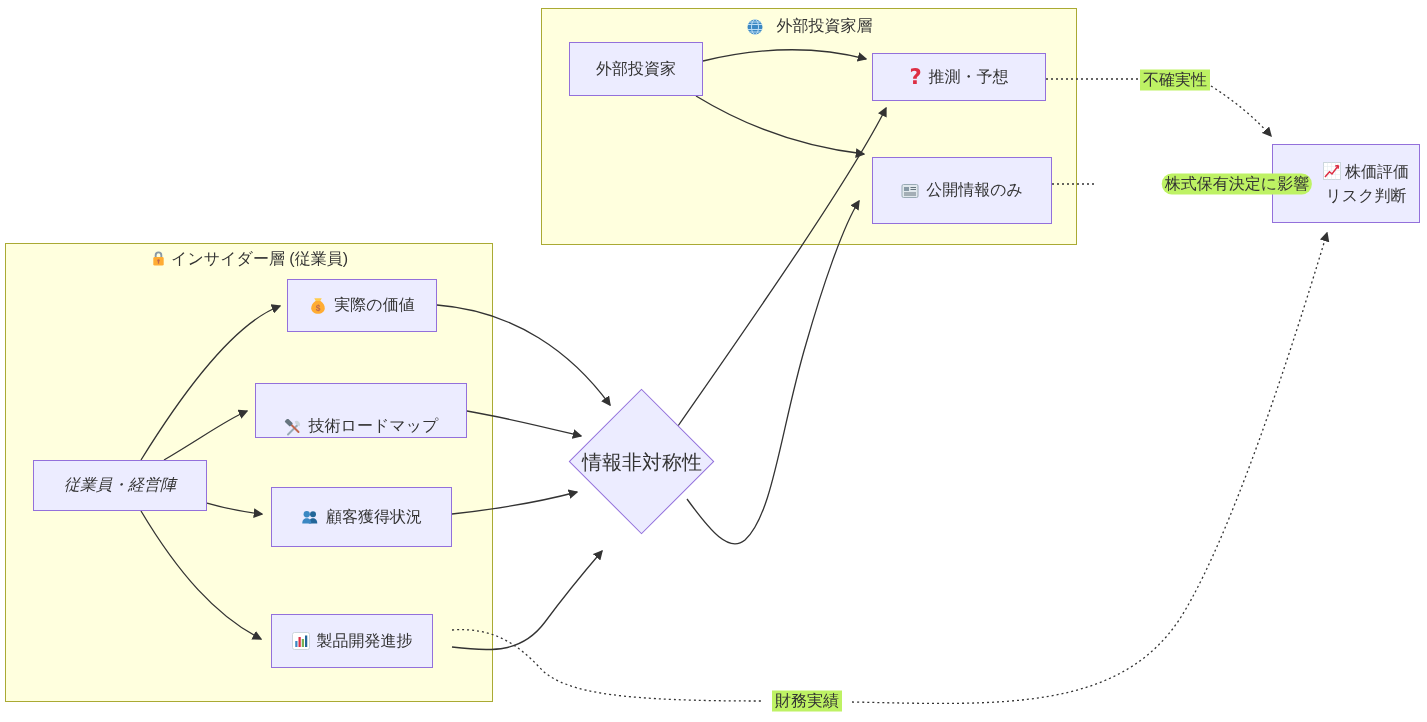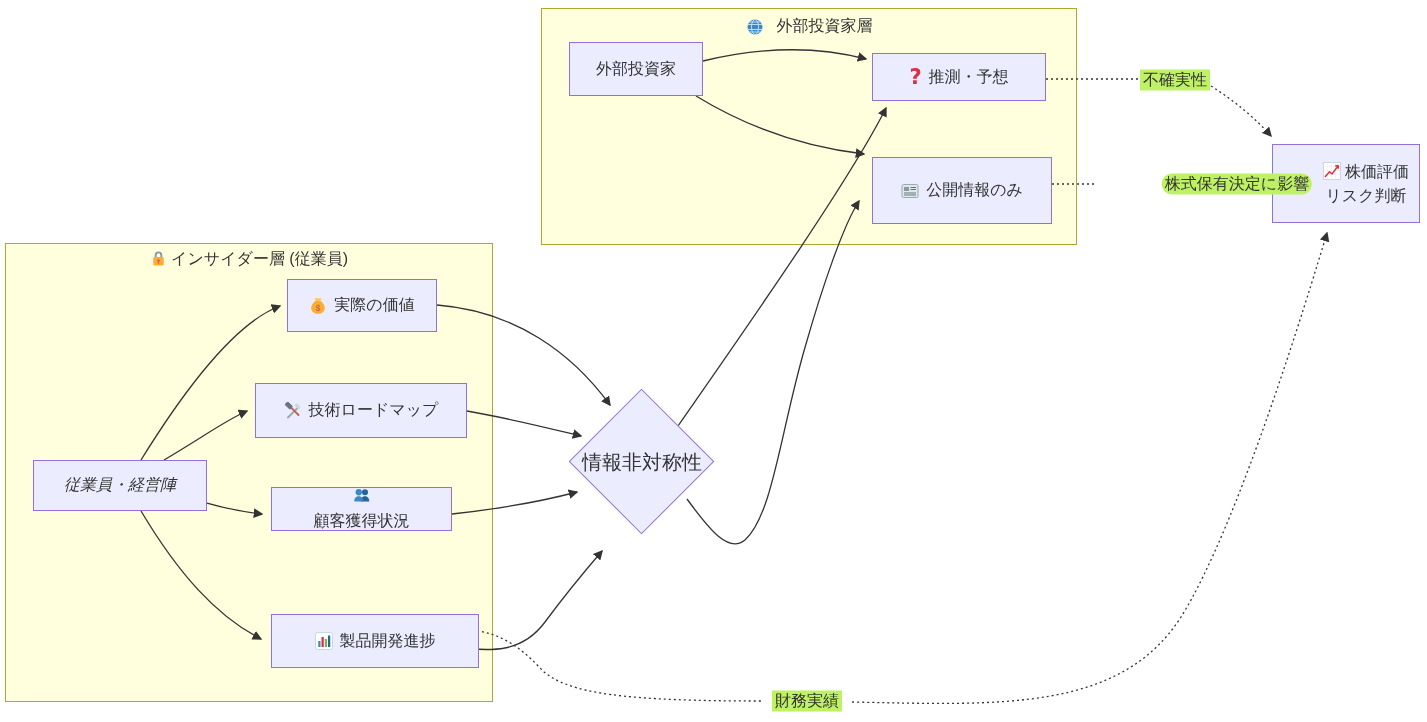--- a/index.html
+++ b/index.html
@@ -123,49 +123,49 @@
     <span class="icon">
       <svg width="18" height="18" viewBox="0 0 36 36">
         <path d="M13.5 8 L10.5 2.5 h15 L22.5 8 Z" fill="#FFCC4D"></path>
         <path d="M13 8 h10 c6.5 4.5 8.5 9.5 8.5 14.5 c0 7 -6.5 11 -13.5 11 s-13.5 -4 -13.5 -11 c0 -5 2 -10 8.5 -14.5 Z" fill="#FFAC33"></path>
         <text x="18" y="28" font-size="17" font-weight="bold" fill="#C1694F" text-anchor="middle">$</text>
       </svg>
     </span>
     <span>実際の価値</span>
   </div>
 
-  <div class="node" style="left:255px;top:383px;width:212px;height:55px;">
+  <div class="node" style="left:255px;top:383px;width:212px;height:55px;align-items:flex-end;">
     <span class="icon">
       <svg width="18" height="18" viewBox="0 0 36 36">
         <path d="M8 31 L26 13" stroke="#99AAB5" stroke-width="4" stroke-linecap="round"></path>
         <path d="M21.5 4.5 a7.5 7.5 0 0 1 10 10 l-4.5 -1.3 -4.2 -4.2 Z" fill="#CCD6DD"></path>
         <path d="M11 8 L29 26" stroke="#C1694F" stroke-width="4" stroke-linecap="round"></path>
         <rect x="2" y="2.5" width="15" height="9" rx="2" fill="#66757F" transform="rotate(45 9.5 7)"></rect>
       </svg>
     </span>
     <span>技術ロードマップ</span>
   </div>
 
   <div class="node" style="left:33px;top:460px;width:174px;height:51px;font-style:italic;">
     <span>従業員・経営陣</span>
   </div>
 
-  <div class="node" style="left:271px;top:487px;width:181px;height:44px;flex-direction:column;">
+  <div class="node" style="left:271px;top:487px;width:181px;height:60px;">
     <span class="icon">
       <svg width="18" height="18" viewBox="0 0 36 36">
         <circle cx="24" cy="12.5" r="6" fill="#226699"></circle>
         <path d="M15.5 31 c0 -7.5 4 -10.5 8.5 -10.5 s8.5 3 8.5 10.5 Z" fill="#226699"></path>
         <circle cx="11.5" cy="12.5" r="6.3" fill="#3B88C3"></circle>
         <path d="M2.5 31 c0 -7.5 4 -10.5 9 -10.5 s9 3 9 10.5 Z" fill="#3B88C3"></path>
       </svg>
     </span>
     <span>顧客獲得状況</span>
   </div>
 
-  <div class="node" style="left:271px;top:614px;width:208px;height:54px;text-align:right;">
+  <div class="node" style="left:271px;top:614px;width:162px;height:54px;text-align:right;">
     <span class="icon">
       <svg width="18" height="18" viewBox="0 0 36 36">
         <rect x="1" y="1" width="34" height="34" rx="4" fill="#fff" stroke="#CCD6DD" stroke-width="2"></rect>
         <rect x="6.5" y="18" width="4.5" height="12" fill="#3B88C3"></rect>
         <rect x="13" y="10" width="4.5" height="20" fill="#DD2E44"></rect>
         <rect x="19.5" y="14" width="4.5" height="16" fill="#77B255"></rect>
         <rect x="26" y="7" width="4.5" height="23" fill="#226699"></rect>
       </svg>
     </span>
     <span>製品開発進捗</span>

